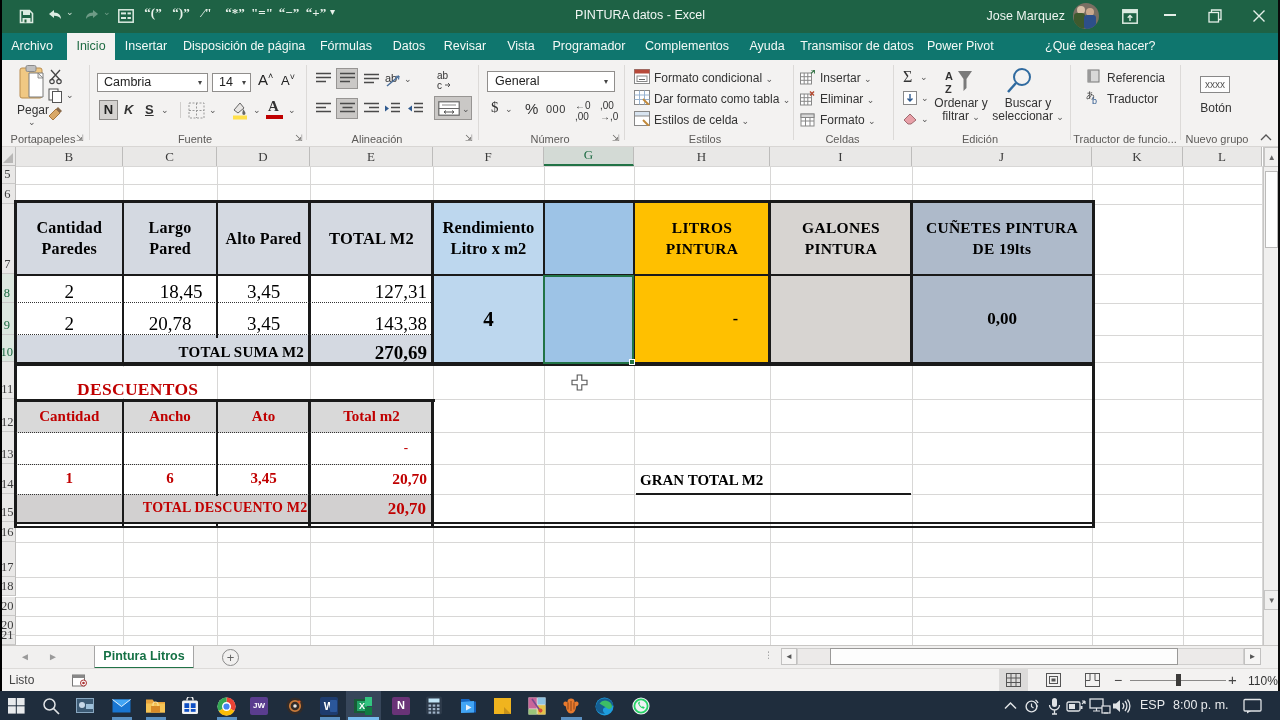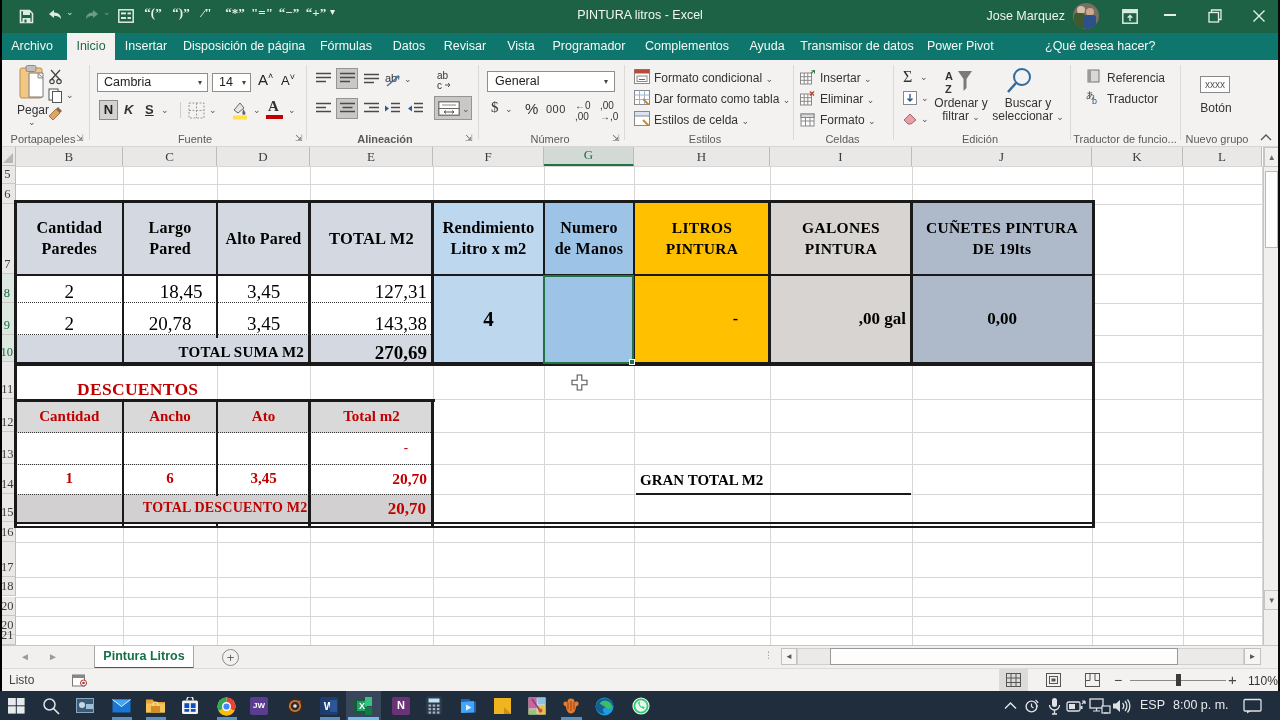--- a/index.html
+++ b/index.html
@@ -58,21 +58,21 @@
         <rect x="9.5" y="8" width="3.4" height="2" fill="#dcebe1"></rect>
       </svg>
     <div class="qat ser" style="left:141px;top:5px;width:24px;text-align:center;font-size:13px;font-weight:bold;">“(”</div>
     <div class="qat ser" style="left:169px;top:5px;width:24px;text-align:center;font-size:13px;font-weight:bold;">“)”</div>
     <div class="qat ser" style="left:196px;top:5px;width:22px;text-align:center;font-size:13px;font-weight:bold;">⁄"</div>
     <div class="qat ser" style="left:222px;top:5px;width:26px;text-align:center;font-size:13px;font-weight:bold;">“*”</div>
     <div class="qat ser" style="left:250px;top:5px;width:24px;text-align:center;font-size:13px;font-weight:bold;">"="</div>
     <div class="qat ser" style="left:277px;top:5px;width:24px;text-align:center;font-size:13px;font-weight:bold;">“−”</div>
     <div class="qat ser" style="left:304px;top:5px;width:24px;text-align:center;font-size:13px;font-weight:bold;">“+”</div>
     <div class="qat" style="left:330px;top:6px;font-size:10px;">▾</div>
-    <div class="abs" style="left:520px;top:0;width:240px;height:33px;line-height:31px;text-align:center;color:#f2f7f4;font-size:12.5px;">PINTURA litros  -  Excel</div>
+    <div class="abs" style="left:520px;top:0;width:240px;height:33px;line-height:31px;text-align:center;color:#f2f7f4;font-size:12.5px;">PINTURA datos  -  Excel</div>
     <div class="abs" style="left:910px;top:0;width:155px;height:33px;line-height:32px;color:#eef5f1;font-size:12.5px;text-align:right;">Jose Marquez</div>
     <div class="abs" style="left:1073px;top:3px;width:26px;height:26px;border-radius:50%;background:#7a6f63;overflow:hidden;">
       <div class="abs" style="left:4px;top:3px;width:8px;height:8px;border-radius:50%;background:#d8c0a8;"></div>
       <div class="abs" style="left:13px;top:5px;width:8px;height:8px;border-radius:50%;background:#caa98e;"></div>
       <div class="abs" style="left:1px;top:10px;width:11px;height:16px;background:#3e5a2e;border-radius:3px;"></div>
       <div class="abs" style="left:11px;top:12px;width:12px;height:14px;background:#2d4f8a;border-radius:3px;"></div>
     </div>
     <svg class="abs" style="left:1122px;top:9px;" width="16" height="15" viewBox="0 0 16 15">
         <rect x="0.8" y="0.8" width="14.4" height="13.4" fill="none" stroke="#dcebe1" stroke-width="1.5"></rect>
         <rect x="0.8" y="0.8" width="14.4" height="3.4" fill="#dcebe1"></rect>
@@ -206,21 +206,21 @@
         <path d="M9 15 h5 M14 15 l-2 -2 M14 15 l-2 2" stroke="#555" stroke-width="1"></path>
       </svg>
     <div class="abs" style="left:434px;top:36px;width:38px;height:24px;background:#cac8c6;border:1px solid #979593;"></div>
     <svg class="abs" style="left:438px;top:41px;" width="22" height="15" viewBox="0 0 22 15">
         <rect x="0.8" y="0.8" width="20.4" height="13.4" fill="#fff" stroke="#666" stroke-width="1.2"></rect>
         <path d="M0.8 7.5 h20.4" stroke="#666" stroke-width="1"></path>
         <path d="M4 4 h14" stroke="#888" stroke-width="1"></path>
         <path d="M6 11 h10 M6 11 l2-1.5 M6 11 l2 1.5 M16 11 l-2 -1.5 M16 11 l-2 1.5" stroke="#555" stroke-width="1"></path>
       </svg>
     <div class="rtxt" style="left:462px;top:44px;font-size:9px;color:#555;">⌄</div>
-    <div class="glabel" style="left:350px;width:70px;font-weight:bold;">Alineación</div>
+    <div class="glabel" style="left:342px;width:70px;">Alineación</div>
     <div class="launch" style="left:465px;">⇲</div>
     <div class="gsep" style="left:478px;"></div>
 
     <div class="combo" style="left:487px;top:11px;width:128px;height:21px;line-height:19px;padding-left:7px;">General<span style="position:absolute;right:6px;font-size:8px;color:#444;">▾</span></div>
     <div class="abs ser" style="left:491px;top:39px;font-size:15px;color:#333;">$</div>
     <div class="rtxt" style="left:505px;top:44px;font-size:9px;color:#555;">⌄</div>
     <div class="rtxt" style="left:525px;top:40px;font-size:15px;color:#333;">%</div>
     <div class="rtxt" style="left:546px;top:43px;font-size:11px;color:#333;letter-spacing:0.5px;">000</div>
     <div class="rtxt" style="left:575px;top:40px;font-size:10px;color:#333;">←0<br>,00</div>
     <div class="rtxt" style="left:600px;top:40px;font-size:10px;color:#333;">,00<br>→,0</div>
@@ -432,37 +432,35 @@
   <div class="abs" style="left:636px;top:346px;width:275px;height:1.5px;background:#1a1a1a;"></div>
   <div class="abs" style="left:1262.5px;top:0;width:17.5px;height:498px;background:#f0efee;border-left:1px solid #c6c5c4;"></div>
   <div class="abs" style="left:1263.5px;top:0;width:16.5px;height:20px;background:#f0efee;border:1px solid #c6c5c4;color:#666;font-size:8px;text-align:center;line-height:19px;">▲</div>
   <div class="abs" style="left:1265px;top:24px;width:13px;height:77px;background:#fdfdfd;border:1px solid #bbbab9;"></div>
   <div class="abs" style="left:1263.5px;top:443px;width:16.5px;height:20px;background:#f0efee;border:1px solid #c6c5c4;color:#666;font-size:8px;text-align:center;line-height:19px;">▼</div>
   <div class="cell" style="left:15.5px;top:56px;width:107.5px;height:70px;font-size:16px;font-weight:bold;color:#000;display:flex;align-items:center;justify-content:center;text-align:center;line-height:21px;letter-spacing:0.2px;">Cantidad<br>Paredes</div>
   <div class="cell" style="left:123px;top:56px;width:94px;height:70px;font-size:16px;font-weight:bold;color:#000;display:flex;align-items:center;justify-content:center;text-align:center;line-height:21px;letter-spacing:0.2px;">Largo<br>Pared</div>
   <div class="cell" style="left:217px;top:56px;width:93px;height:70px;font-size:16px;font-weight:bold;color:#000;display:flex;align-items:center;justify-content:center;text-align:center;line-height:21px;letter-spacing:0.2px;">Alto Pared</div>
   <div class="cell" style="left:310px;top:56px;width:123px;height:70px;font-size:16.5px;font-weight:bold;color:#000;display:flex;align-items:center;justify-content:center;text-align:center;line-height:21px;letter-spacing:0.2px;">TOTAL M2</div>
   <div class="cell" style="left:433px;top:56px;width:111px;height:70px;font-size:16.5px;font-weight:bold;color:#000;display:flex;align-items:center;justify-content:center;text-align:center;line-height:21px;letter-spacing:0.1px;">Rendimiento<br>Litro x m2</div>
-  <div class="cell" style="left:544px;top:56px;width:90px;height:70px;font-size:16px;font-weight:bold;color:#000;display:flex;align-items:center;justify-content:center;text-align:center;line-height:21px;letter-spacing:0.3px;">Numero<br>de Manos</div>
   <div class="cell" style="left:634px;top:56px;width:136px;height:70px;font-size:15.5px;font-weight:bold;color:#000;display:flex;align-items:center;justify-content:center;text-align:center;line-height:21px;letter-spacing:0.3px;">LITROS<br>PINTURA</div>
   <div class="cell" style="left:770px;top:56px;width:142px;height:70px;font-size:15.5px;font-weight:bold;color:#000;display:flex;align-items:center;justify-content:center;text-align:center;line-height:21px;letter-spacing:0.3px;">GALONES<br>PINTURA</div>
   <div class="cell" style="left:912px;top:56px;width:180px;height:70px;font-size:15.5px;font-weight:bold;color:#000;display:flex;align-items:center;justify-content:center;text-align:center;line-height:21px;letter-spacing:0.3px;">CUÑETES PINTURA<br>DE 19lts</div>
   <div class="cell" style="left:15.5px;top:133px;width:107.5px;height:23px;font-size:19px;color:#000;text-align:center;line-height:23px;">2</div>
   <div class="cell" style="left:123px;top:133px;width:116px;height:23px;font-size:19px;color:#000;text-align:center;line-height:23px;">18,45</div>
   <div class="cell" style="left:217px;top:133px;width:93px;height:23px;font-size:19px;color:#000;text-align:center;line-height:23px;">3,45</div>
   <div class="cell" style="left:310px;top:133px;width:117px;height:23px;font-size:19px;color:#000;text-align:right;line-height:23px;">127,31</div>
   <div class="cell" style="left:15.5px;top:165px;width:107.5px;height:23px;font-size:19px;color:#000;text-align:center;line-height:23px;">2</div>
   <div class="cell" style="left:123px;top:165px;width:94px;height:23px;font-size:19px;color:#000;text-align:center;line-height:23px;">20,78</div>
   <div class="cell" style="left:217px;top:165px;width:93px;height:23px;font-size:19px;color:#000;text-align:center;line-height:23px;">3,45</div>
   <div class="cell" style="left:310px;top:165px;width:117px;height:23px;font-size:19px;color:#000;text-align:right;line-height:23px;">143,38</div>
   <div class="cell" style="left:123px;top:194px;width:181px;height:23px;font-size:15px;font-weight:bold;color:#000;text-align:right;line-height:23px;letter-spacing:0.2px;">TOTAL SUMA M2</div>
   <div class="cell" style="left:310px;top:194px;width:117px;height:24px;font-size:19px;font-weight:bold;color:#000;text-align:right;line-height:24px;">270,69</div>
   <div class="cell" style="left:433px;top:129px;width:111px;height:86px;font-size:21px;font-weight:bold;color:#000;text-align:center;line-height:86px;">4</div>
   <div class="cell" style="left:634px;top:129px;width:104px;height:86px;font-size:16px;font-weight:bold;color:#000;text-align:right;line-height:86px;">-</div>
-  <div class="cell" style="left:770px;top:129px;width:136px;height:86px;font-size:17px;font-weight:bold;color:#000;text-align:right;line-height:86px;">,00 gal</div>
   <div class="cell" style="left:912px;top:129px;width:180px;height:86px;font-size:17px;font-weight:bold;color:#000;text-align:center;line-height:86px;">0,00</div>
   <div class="abs" style="left:16.5px;top:219.5px;width:199px;height:31px;background:#fff;"></div>
   <div class="cell" style="left:77px;top:229px;width:200px;height:26px;font-size:17.5px;font-weight:bold;color:#c00000;text-align:left;line-height:26px;letter-spacing:0.3px;">DESCUENTOS</div>
   <div class="cell" style="left:15.5px;top:254px;width:107.5px;height:31px;font-size:15px;font-weight:bold;color:#c00000;text-align:center;line-height:31px;">Cantidad</div>
   <div class="cell" style="left:123px;top:254px;width:94px;height:31px;font-size:15px;font-weight:bold;color:#c00000;text-align:center;line-height:31px;">Ancho</div>
   <div class="cell" style="left:217px;top:254px;width:93px;height:31px;font-size:15px;font-weight:bold;color:#c00000;text-align:center;line-height:31px;">Ato</div>
   <div class="cell" style="left:310px;top:254px;width:123px;height:31px;font-size:15px;font-weight:bold;color:#c00000;text-align:center;line-height:31px;">Total m2</div>
   <div class="cell" style="left:310px;top:285.2px;width:98px;height:32px;font-size:13px;font-weight:bold;color:#c00000;text-align:right;line-height:32px;">-</div>
   <div class="cell" style="left:15.5px;top:317.3px;width:107.5px;height:29px;font-size:15px;font-weight:bold;color:#c00000;text-align:center;line-height:29px;">1</div>
   <div class="cell" style="left:123px;top:317.3px;width:94px;height:29px;font-size:15px;font-weight:bold;color:#c00000;text-align:center;line-height:29px;">6</div>

